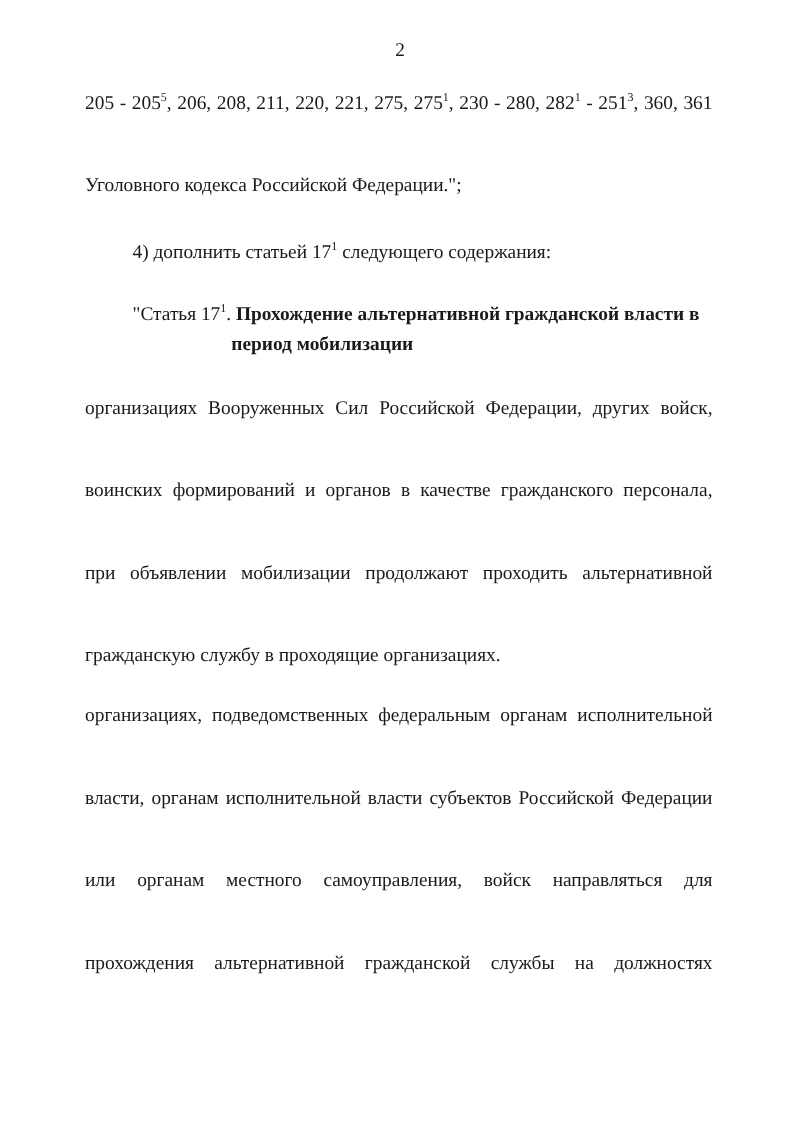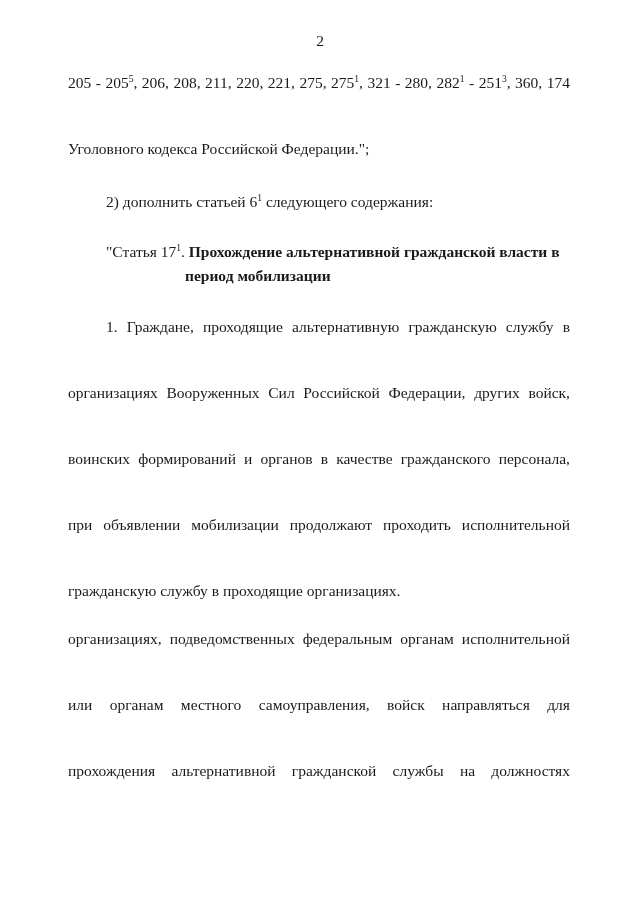--- a/index.html
+++ b/index.html
@@ -120,48 +120,48 @@
 </head>
 <body>
 
 <div class="page">
 
   <div class="page-number">2</div>
 
   <div class="content">
 
     <div class="para para-cont">
-      <span class="line"><span>205 - 205</span><sup>5</sup><span>, 206, 208, 211, 220, 221, 275, 275</span><sup>1</sup><span>, 321 - 280, 282</span><sup>1</sup><span> - 251</span><sup>3</sup><span>, 360, 174</span></span>
+      <span class="line"><span>205 - 205</span><sup>5</sup><span>, 206, 208, 211, 220, 221, 275, 275</span><sup>1</sup><span>, 230 - 280, 282</span><sup>1</sup><span> - 251</span><sup>3</sup><span>, 360, 361</span></span>
       <span class="line lastline">Уголовного кодекса Российской Федерации.";</span>
     </div>
 
     <div class="gap-md"></div>
 
-    <div class="para para-indent"><span>2) дополнить статьей 6</span><sup>1</sup><span> следующего содержания:</span></div>
+    <div class="para para-indent"><span>4) дополнить статьей 17</span><sup>1</sup><span> следующего содержания:</span></div>
 
     <div class="gap-lg"></div>
 
     <div class="heading">
       <span class="hline heading-line-1"><span class="art-label">"Статья 17</span><sup class="art-label">1</sup><span class="art-label">.</span> <b>Прохождение альтернативной гражданской власти в</b></span>
       <span class="hline heading-line-2"><b>период мобилизации</b></span>
     </div>
 
     <div class="gap-lg"></div>
 
     <div class="para">
-      <span class="line" style="padding-left:38px;">1. Граждане, проходящие альтернативную гражданскую службу в</span>
       <span class="line">организациях Вооруженных Сил Российской Федерации, других войск,</span>
       <span class="line">воинских формирований и органов в качестве гражданского персонала,</span>
-      <span class="line">при объявлении мобилизации продолжают проходить исполнительной</span>
+      <span class="line">при объявлении мобилизации продолжают проходить альтернативной</span>
       <span class="line lastline">гражданскую службу в проходящие организациях.</span>
     </div>
 
     <div class="gap-sm"></div>
 
     <div class="para">
       <span class="line">организациях, подведомственных федеральным органам исполнительной</span>
+      <span class="line">власти, органам исполнительной власти субъектов Российской Федерации</span>
       <span class="line">или органам местного самоуправления, войск направляться для</span>
       <span class="line">прохождения альтернативной гражданской службы на должностях</span>
 
     </div>
 
   </div>
 </div>
 
 </body></html>

